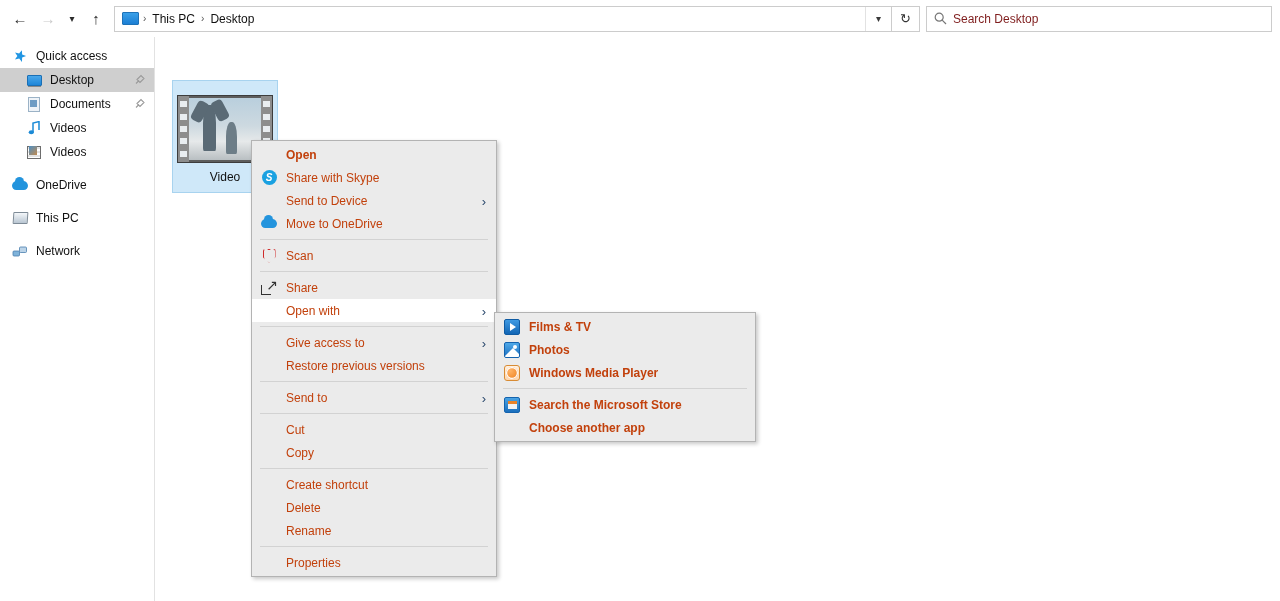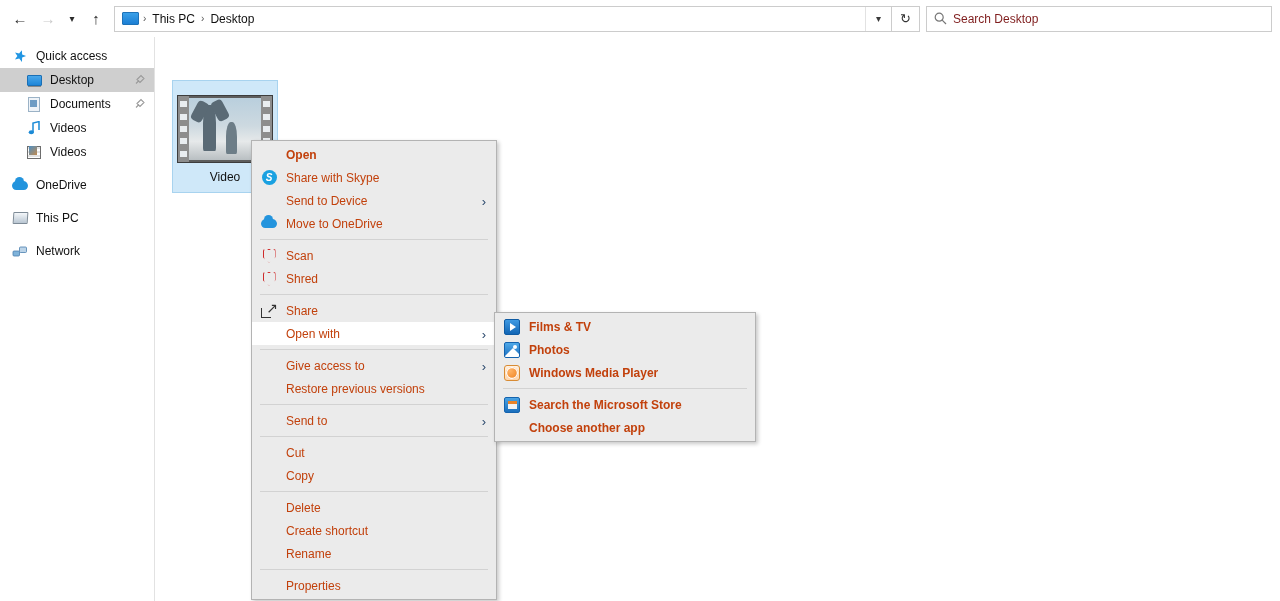--- a/index.html
+++ b/index.html
@@ -480,26 +480,20 @@
 
     <div class="sep"></div>
 
     <div class="mi">
       <span class="mi-ico">
           <span class="ic-shield"></span>
         </span>
       <span class="mi-text">Scan</span>
     </div>
 
-    <div class="mi">
-      <span class="mi-ico">
-          <span class="ic-shield"></span>
-        </span>
-      <span class="mi-text">Shred</span>
-    </div>
 
     <div class="sep"></div>
 
     <div class="mi">
       <span class="mi-ico">
           <span class="ic-share"></span>
         </span>
       <span class="mi-text">Share</span>
     </div>
 
@@ -539,30 +533,30 @@
 
     <div class="mi">
       <span class="mi-ico"></span>
       <span class="mi-text">Copy</span>
     </div>
 
     <div class="sep"></div>
 
     <div class="mi">
       <span class="mi-ico"></span>
+      <span class="mi-text">Create shortcut</span>
+    </div>
+
+    <div class="mi">
+      <span class="mi-ico"></span>
       <span class="mi-text">Delete</span>
     </div>
 
     <div class="mi">
       <span class="mi-ico"></span>
-      <span class="mi-text">Create shortcut</span>
-    </div>
-
-    <div class="mi">
-      <span class="mi-ico"></span>
       <span class="mi-text">Rename</span>
     </div>
 
     <div class="sep"></div>
 
     <div class="mi">
       <span class="mi-ico"></span>
       <span class="mi-text">Properties</span>
     </div>
   </div>

